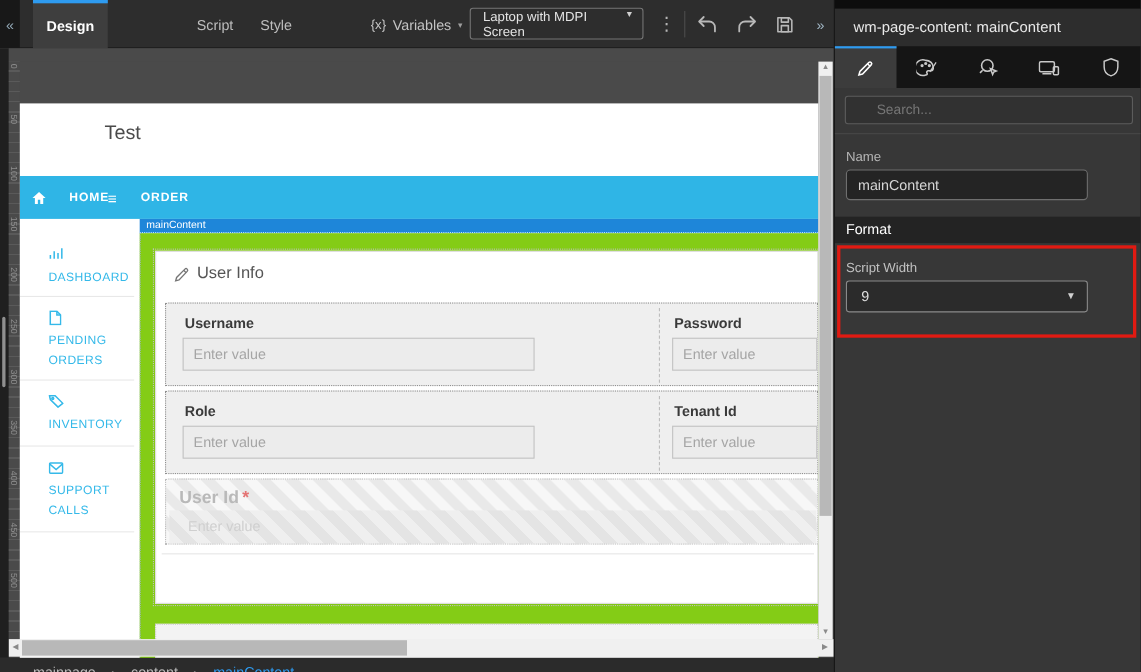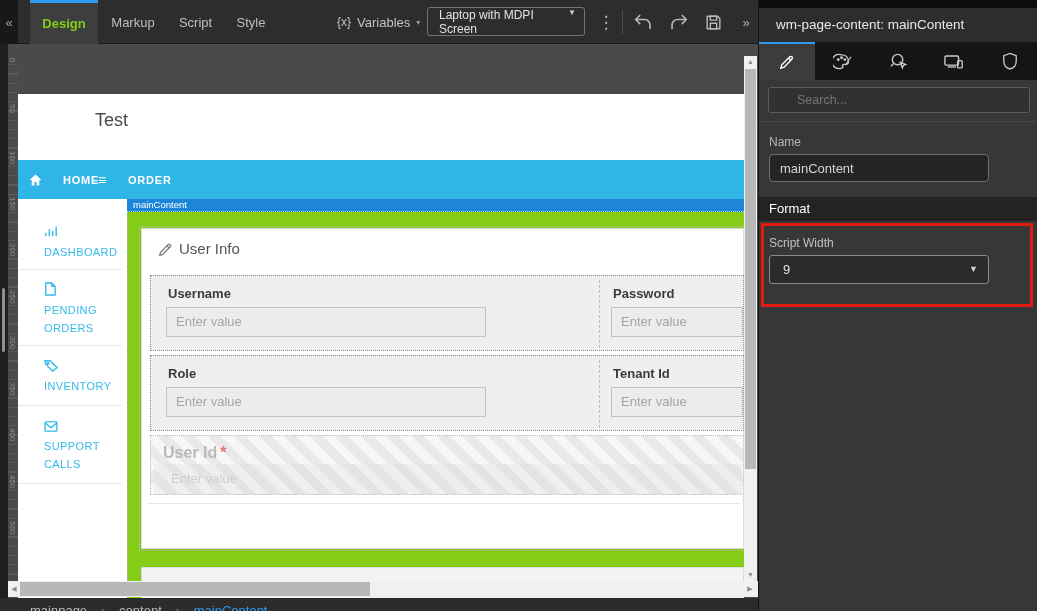--- a/index.html
+++ b/index.html
@@ -3,21 +3,21 @@
 <meta charset="utf-8">
 <style>
   html,body{margin:0;padding:0;background:#111;}
   *{box-sizing:border-box;font-family:"Liberation Sans","DejaVu Sans",sans-serif;}
   #app{position:relative;width:1037px;height:611px;overflow:hidden;background:#2d2d2d;}
 
   
   #toolbar{position:absolute;left:0;top:0;width:758px;height:44px;background:#2d2d2d;border-bottom:1px solid #1a1a1a;}
   #collapse-strip{position:absolute;left:0;top:0;width:18px;height:44px;background:#181818;color:#90a6b4;font-size:13px;display:flex;align-items:center;justify-content:center;cursor:pointer;}
   .tb-tab{position:absolute;top:0;height:44px;display:flex;align-items:center;justify-content:center;color:#bdbdbd;font-size:13px;cursor:pointer;}
-  .tb-tab.active{background:#3e3e3e;border-top:3px solid #2e9bf0;color:#84cc16;font-weight:bold;}
+  .tb-tab.active{background:#3e3e3e;border-top:3px solid #2e9bf0;color:#ffffff;font-weight:bold;}
   #tab-design{left:30px;width:68px;}
   #tab-markup{left:103px;width:60px;}
   #tab-script{left:168px;width:55px;}
   #tab-style{left:226px;width:50px;}
   #variables-btn{position:absolute;left:337px;top:0;height:44px;display:flex;align-items:center;gap:6px;color:#c3c3c3;font-size:13px;cursor:pointer;}
   #variables-btn .vx{font-size:12px;color:#c3c3c3;}
   #variables-btn .caret{font-size:8px;color:#9d9d9d;}
   #device-select{position:absolute;left:427px;top:7px;width:158px;height:29px;border:1px solid #757575;border-radius:3px;color:#e3e3e3;font-size:12px;display:flex;padding:0 22px 0 11px;cursor:pointer;}
   #device-select .caret{position:absolute;right:8px;font-size:8px;color:#cfcfcf;}
   #kebab-btn{position:absolute;left:596px;top:0;width:20px;height:44px;color:#b5b5b5;font-size:17px;display:flex;align-items:center;justify-content:center;cursor:pointer;}
@@ -123,23 +123,20 @@
 
 <div id="app">
 
   <div id="toolbar">
     <div id="collapse-strip">
       <span>«</span>
     </div>
     <div class="tb-tab active" id="tab-design">
         <span>Design</span>
       </div>
-    <div class="tb-tab" id="tab-markup">
-        <span>Markup</span>
-      </div>
     <div class="tb-tab" id="tab-script">
         <span>Script</span>
       </div>
     <div class="tb-tab" id="tab-style">
         <span>Style</span>
       </div>
 
     <div id="variables-btn">
       <span class="vx">{x}</span>
       <span>Variables</span>

